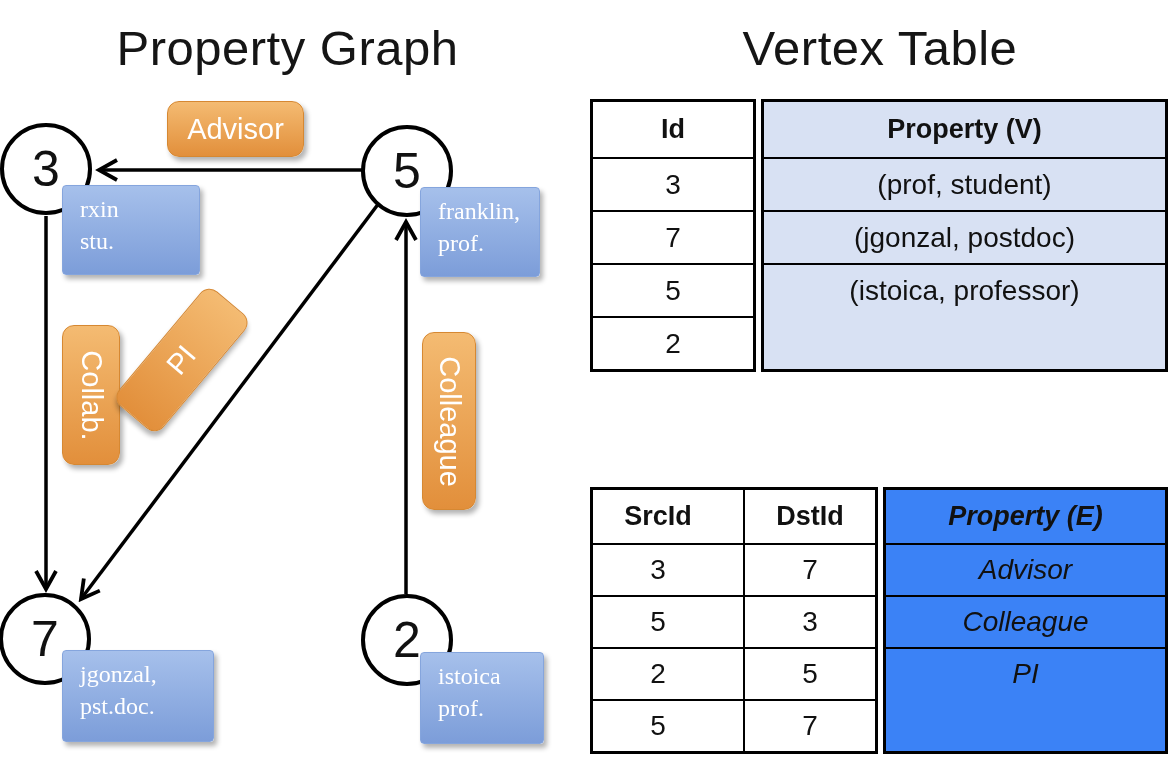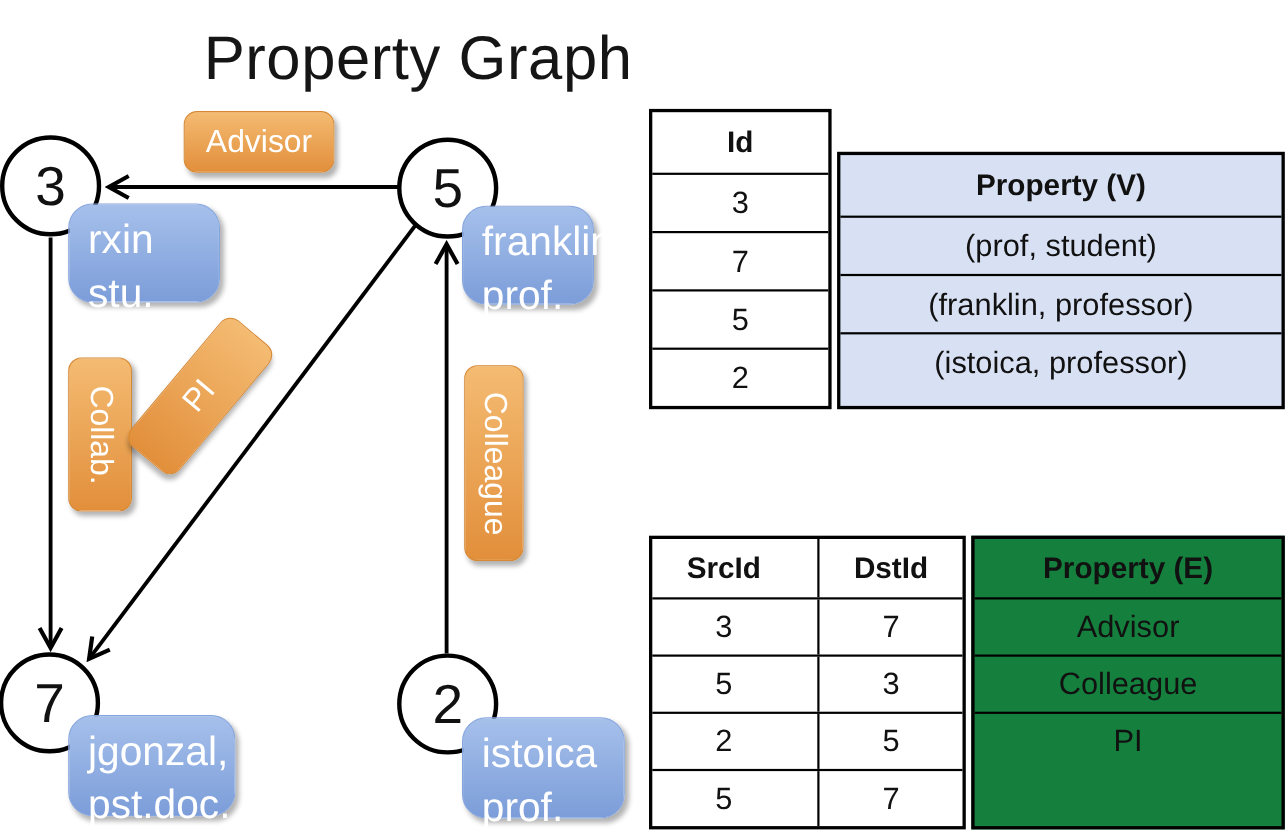--- a/index.html
+++ b/index.html
@@ -1,36 +1,36 @@
 <!DOCTYPE html>
 <html><head>
 <meta charset="utf-8">
 <style>
   html,body { margin:0; padding:0; background:#ffffff; }
   .canvas {
     position:relative; width:1170px; height:760px; overflow:hidden;
     background:#ffffff; font-family:"Liberation Sans", sans-serif; color:#111;
   }
   .big-title {
-    position:absolute; text-align:right; font-size:56px; font-weight:400;
+    position:absolute; text-align:center; font-size:49px; font-weight:400;
     color:#151515; letter-spacing:0.5px; white-space:nowrap;
   }
   
   .edges-svg { position:absolute; left:0; top:0; pointer-events:none; }
   .gnode {
     position:absolute; width:92px; height:92px; box-sizing:border-box;
     border:4px solid #000; border-radius:50%; background:#fff;
     display:flex; align-items:center; justify-content:center;
     font-size:50px; font-weight:400; color:#111;
   }
   .vbox {
-    position:absolute; box-sizing:border-box; border-radius:22px;
+    position:absolute; box-sizing:border-box; border-radius:4px;
     background:linear-gradient(180deg,#A6C0EB 0%, #7C9DD9 100%);
-    border:1px solid #85A5DD; color:#fff; font-size:37px; line-height:1.32;
-    padding:8px 6px 0 17px; box-shadow:3px 4px 5px rgba(0,0,0,0.30);
+    border:1px solid #85A5DD; color:#fff; font-size:24px; line-height:1.32;
+    padding:8px 6px 0 17px; box-shadow:3px 4px 5px rgba(0,0,0,0.30);font-family:Liberation Serif, serif;
   }
   .ebox {
     position:absolute; box-sizing:border-box; border-radius:12px;
     background:linear-gradient(180deg,#F4BB72 0%, #E28F3B 100%);
     border:1px solid #D68832; color:#fff; font-size:29px;
     display:flex; align-items:center; justify-content:center;
     box-shadow:3px 4px 5px rgba(0,0,0,0.30); white-space:nowrap;
   }
   .ebox .rot-cw  { transform:rotate(90deg); }
   .ebox .rot-ccw { transform:rotate(-90deg); }
@@ -43,23 +43,23 @@
   }
   .tbl .trow:first-child { border-top:none; }
   .tbl .trow.hdr { font-weight:bold; font-size:27px; }
   .split .trow { justify-content:stretch; padding:0; }
   .split .cA, .split .cB {
     display:flex; align-items:center; justify-content:center; height:100%;
   }
   .split .cA { width:130px; }
   .split .cB { flex:1; border-left:2.5px solid #000;margin-left:20px; }
   .v-id   { width:166px; background:#fff; }
-  .v-prop { flex:1; background:#D8E1F3;margin-top:39px; }
+  .v-prop { flex:1; background:#D8E1F3; }
   .e-src  { width:288px; background:#fff; }
-  .e-prop { flex:1; background:#15803d; }
+  .e-prop { flex:1; background:#3b82f6;font-style:italic; }
   .v-id .trow, .v-prop .trow { height:51px; }
   .v-id .trow.hdr, .v-prop .trow.hdr { height:55px; }
   .e-src .trow, .e-prop .trow { height:50px; }
   .e-src .trow.hdr, .e-prop .trow.hdr { height:53px; }
 </style>
 </head>
 <body>
 
 <div class="canvas">
 
@@ -108,38 +108,39 @@
     <div>stu.</div>
   </div>
   <div class="vbox" style="left:420px; top:187px; width:120px; height:90px;">
     <div>franklin,</div>
     <div>prof.</div>
   </div>
   <div class="vbox" style="left:62px; top:650px; width:152px; height:92px;">
     <div>jgonzal,</div>
     <div>pst.doc.</div>
   </div>
-  <div class="vbox" style="left:420px; top:652px; width:148px; height:92px;">
+  <div class="vbox" style="left:420px; top:652px; width:124px; height:92px;">
     <div>istoica</div>
     <div>prof.</div>
   </div>
 
+  <div class="big-title" style="left:590px; top:20px; width:580px;">Vertex Table</div>
 
   <div class="tbl-wrap" style="left:590px; top:99px; width:578px;">
     <div class="tbl v-id">
       <div class="trow hdr">Id</div>
       <div class="trow">3</div>
       <div class="trow">7</div>
       <div class="trow">5</div>
       <div class="trow">2</div>
     </div>
     <div class="tbl v-prop">
       <div class="trow hdr">Property (V)</div>
       <div class="trow">(prof, student)</div>
-      <div class="trow">(franklin, professor)</div>
+      <div class="trow">(jgonzal, postdoc)</div>
       <div class="trow">(istoica, professor)</div>
     </div>
   </div>
 
 
   <div class="tbl-wrap" style="left:590px; top:487px; width:578px;">
     <div class="tbl e-src split">
       <div class="trow hdr">
         <div class="cA">SrcId</div>
         <div class="cB">DstId</div>

